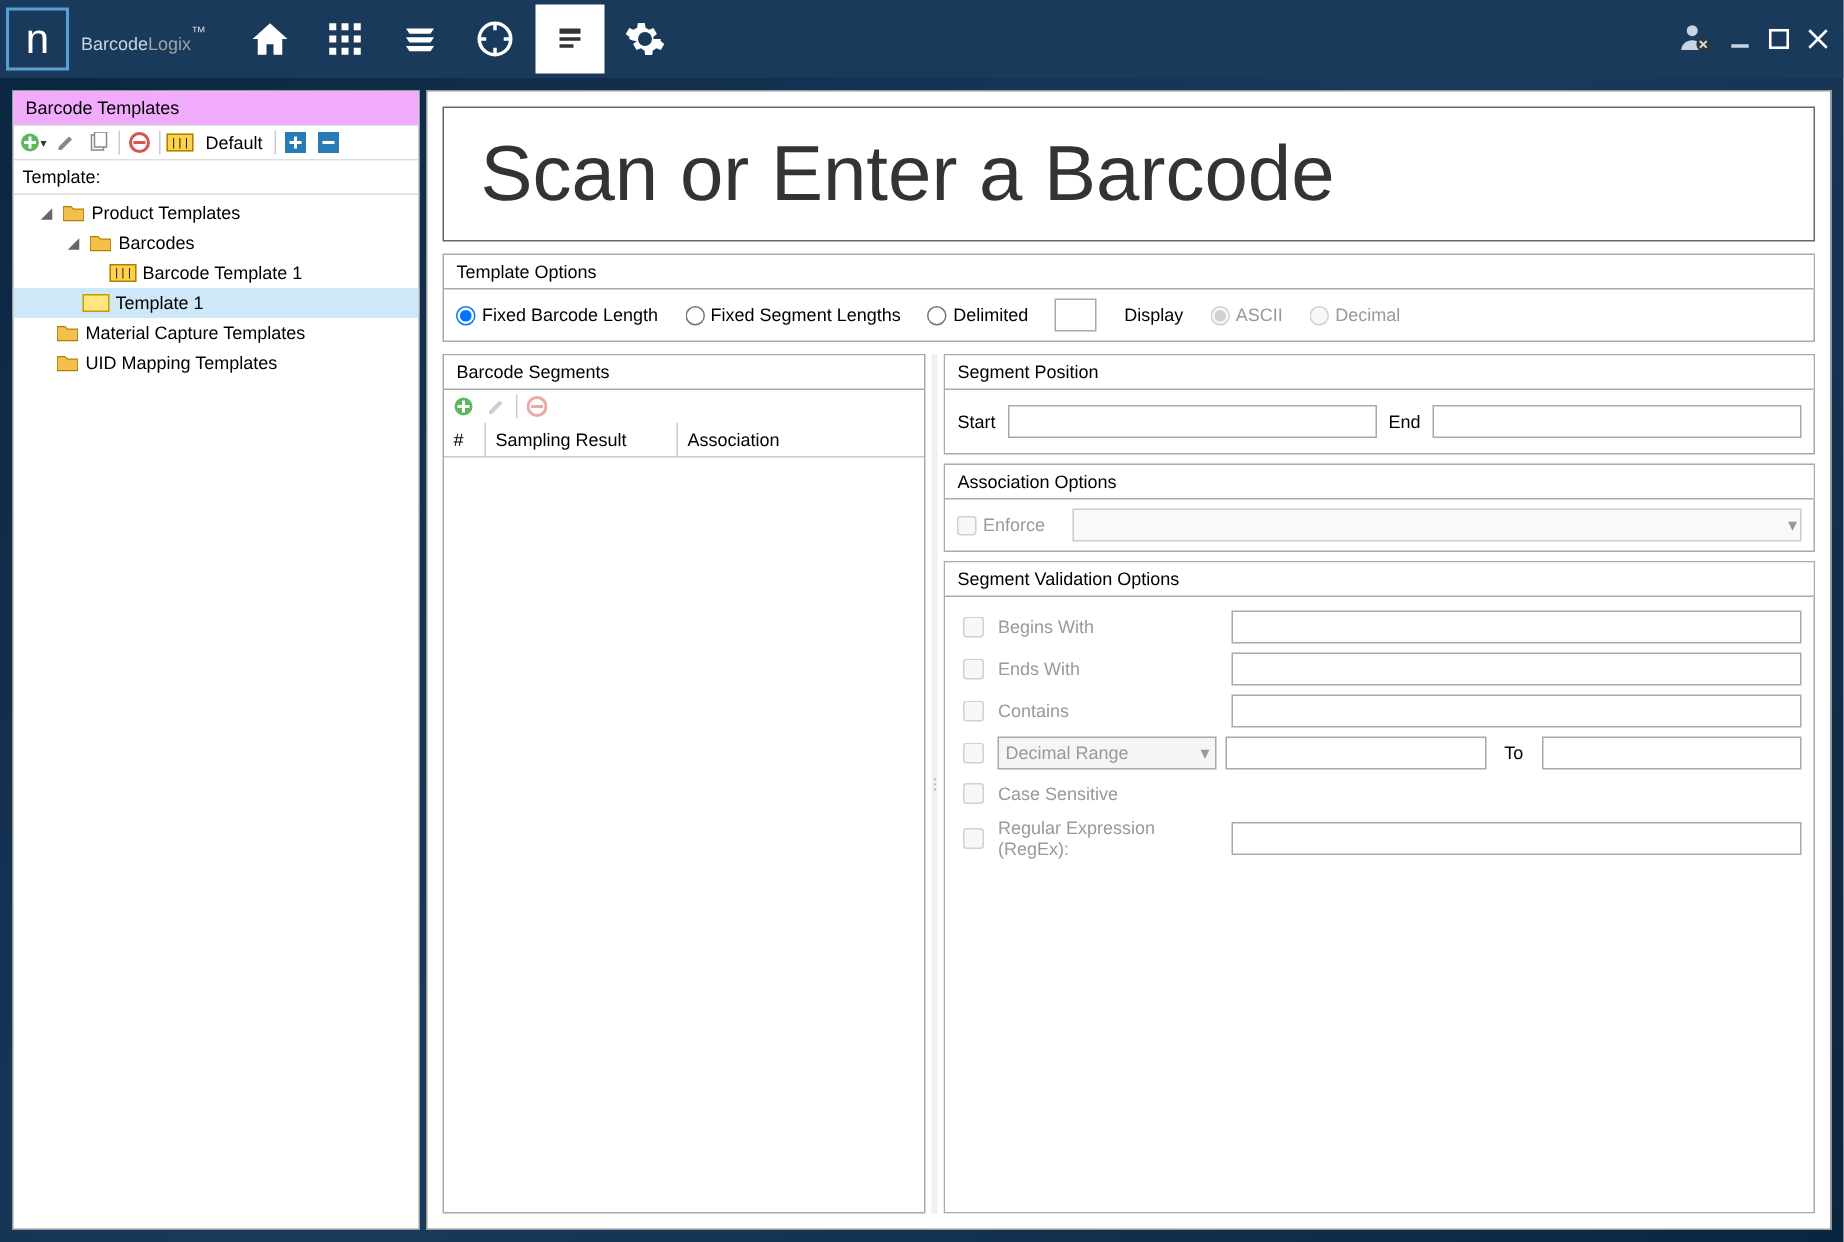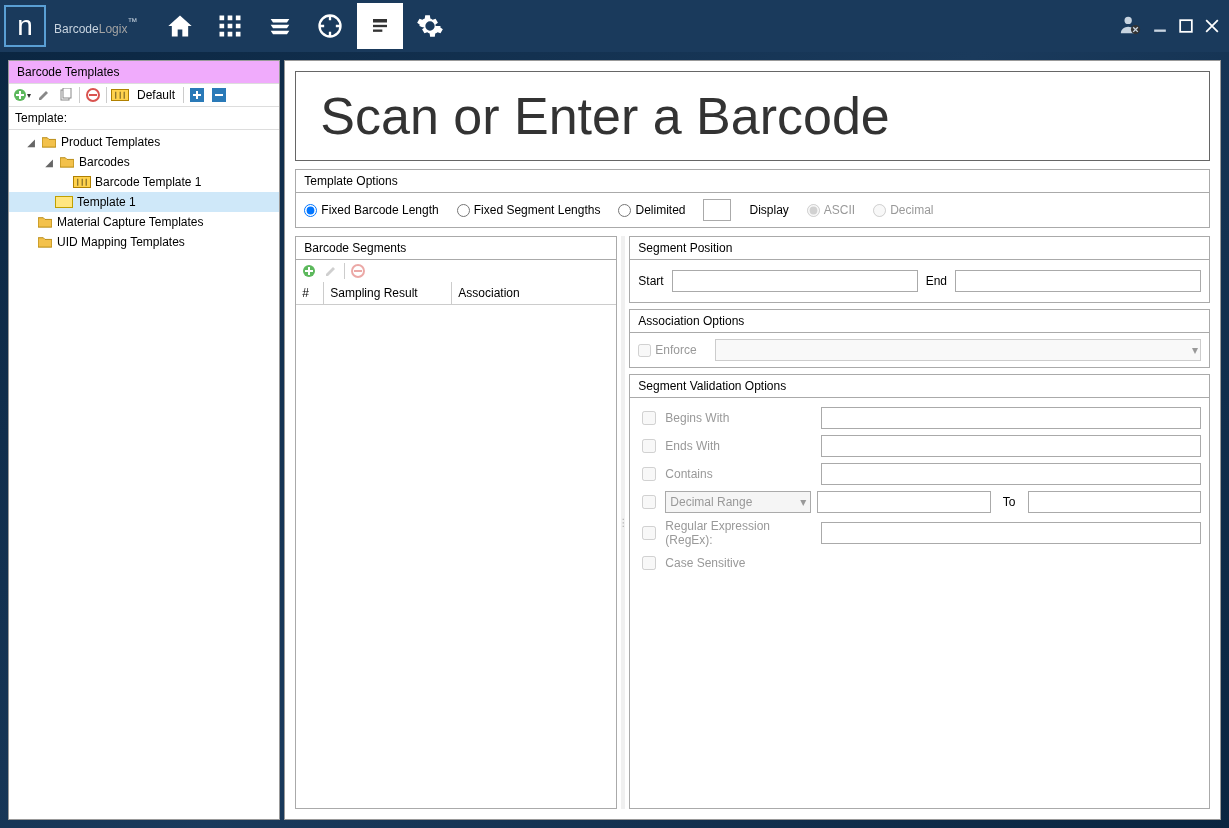--- a/index.html
+++ b/index.html
@@ -379,27 +379,27 @@
                 <div class="val-select">
                     <span>Decimal Range</span>
                     <span>▾</span>
                   </div>
                 <input class="val-input" style="flex: 1 1 0%;">
                 <span class="to-label">To</span>
                 <input class="val-input" style="flex: 1 1 0%;">
               </div>
               <div class="val-row">
                 <input type="checkbox" class="val-check" disabled="" style="">
+                <span class="val-label">Case Sensitive</span>
+              </div>
+              <div class="val-row">
+                <input type="checkbox" class="val-check" disabled="" style="">
                 <span class="val-label">Regular Expression (RegEx):</span>
                 <input class="val-input" style="">
               </div>
-              <div class="val-row">
-                <input type="checkbox" class="val-check" disabled="" style="">
-                <span class="val-label">Case Sensitive</span>
-              </div>
             </div>
           </div>
         </div>
       </div>
 
     </div>
 
   </div>
 </div>
 

